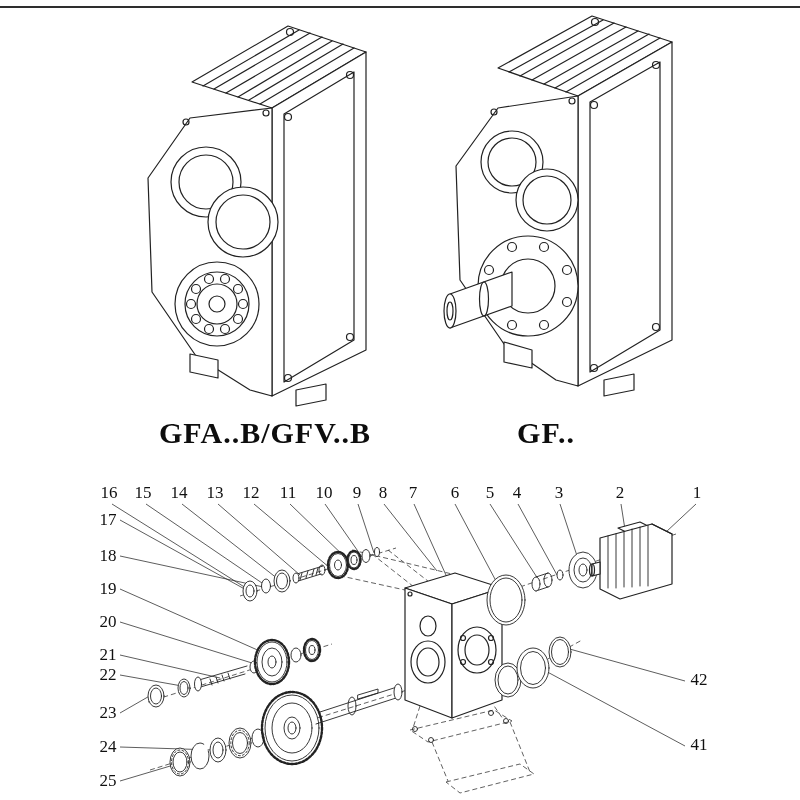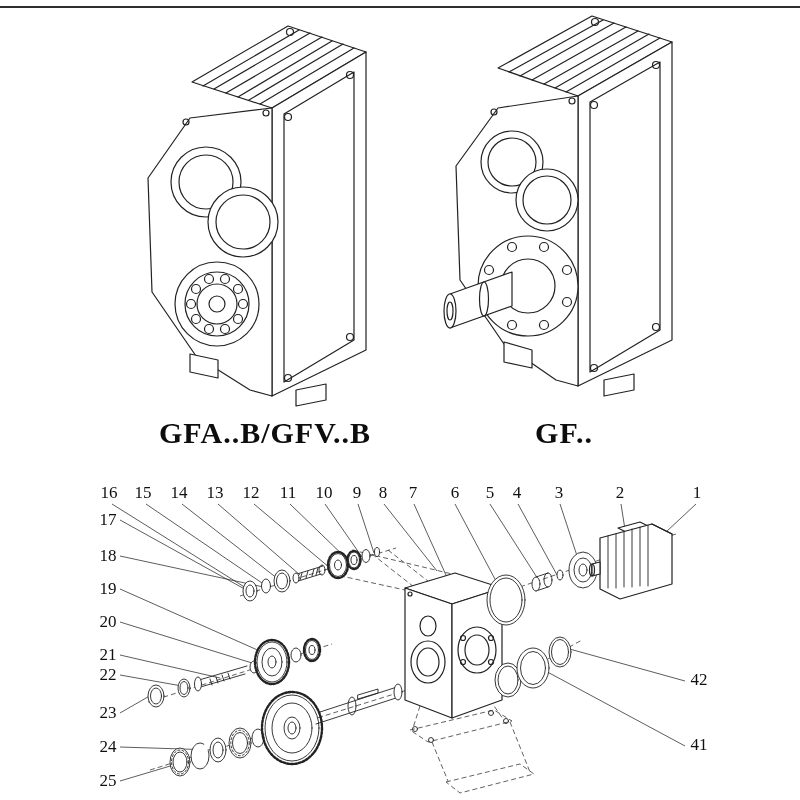--- a/index.html
+++ b/index.html
@@ -6,21 +6,21 @@
   body{width:800px;height:800px;position:relative;overflow:hidden;
        font-family:"Liberation Serif", serif;color:#111;}
   .page{position:absolute;inset:0;background:#fff;}
   .top-rule{position:absolute;top:6px;left:0;width:800px;height:2px;background:#2e2e2e;}
   .fig{position:absolute;}
   .fig-left{left:100px;top:10px;}
   .fig-right{left:420px;top:4px;}
   .caption{position:absolute;top:416px;font-weight:700;font-size:30px;
            letter-spacing:1px;text-align:center;color:#0d0d0d;}
   .caption-left{left:108px;width:314px;}
-  .caption-right{left:448px;width:232px;}
+  .caption-right{left:430px;width:232px;}
   .exploded{position:absolute;left:0;top:478px;}
   
   .draw{stroke:#222;stroke-width:1.2;fill:none;stroke-linejoin:round;stroke-linecap:round;}
   .draw .f{fill:#fff;}
   .thin{stroke-width:0.9;}
   .leader{stroke:#333;stroke-width:0.8;fill:none;}
   .dash{stroke:#3a3a3a;stroke-width:0.8;fill:none;stroke-dasharray:5 3;}
   .teeth{stroke-width:2.4;stroke-dasharray:2.2 1.7;}
   .balls{stroke-dasharray:2 2.2;}
   .num{font-family:"Liberation Serif",serif;font-size:17px;fill:#101010;}

